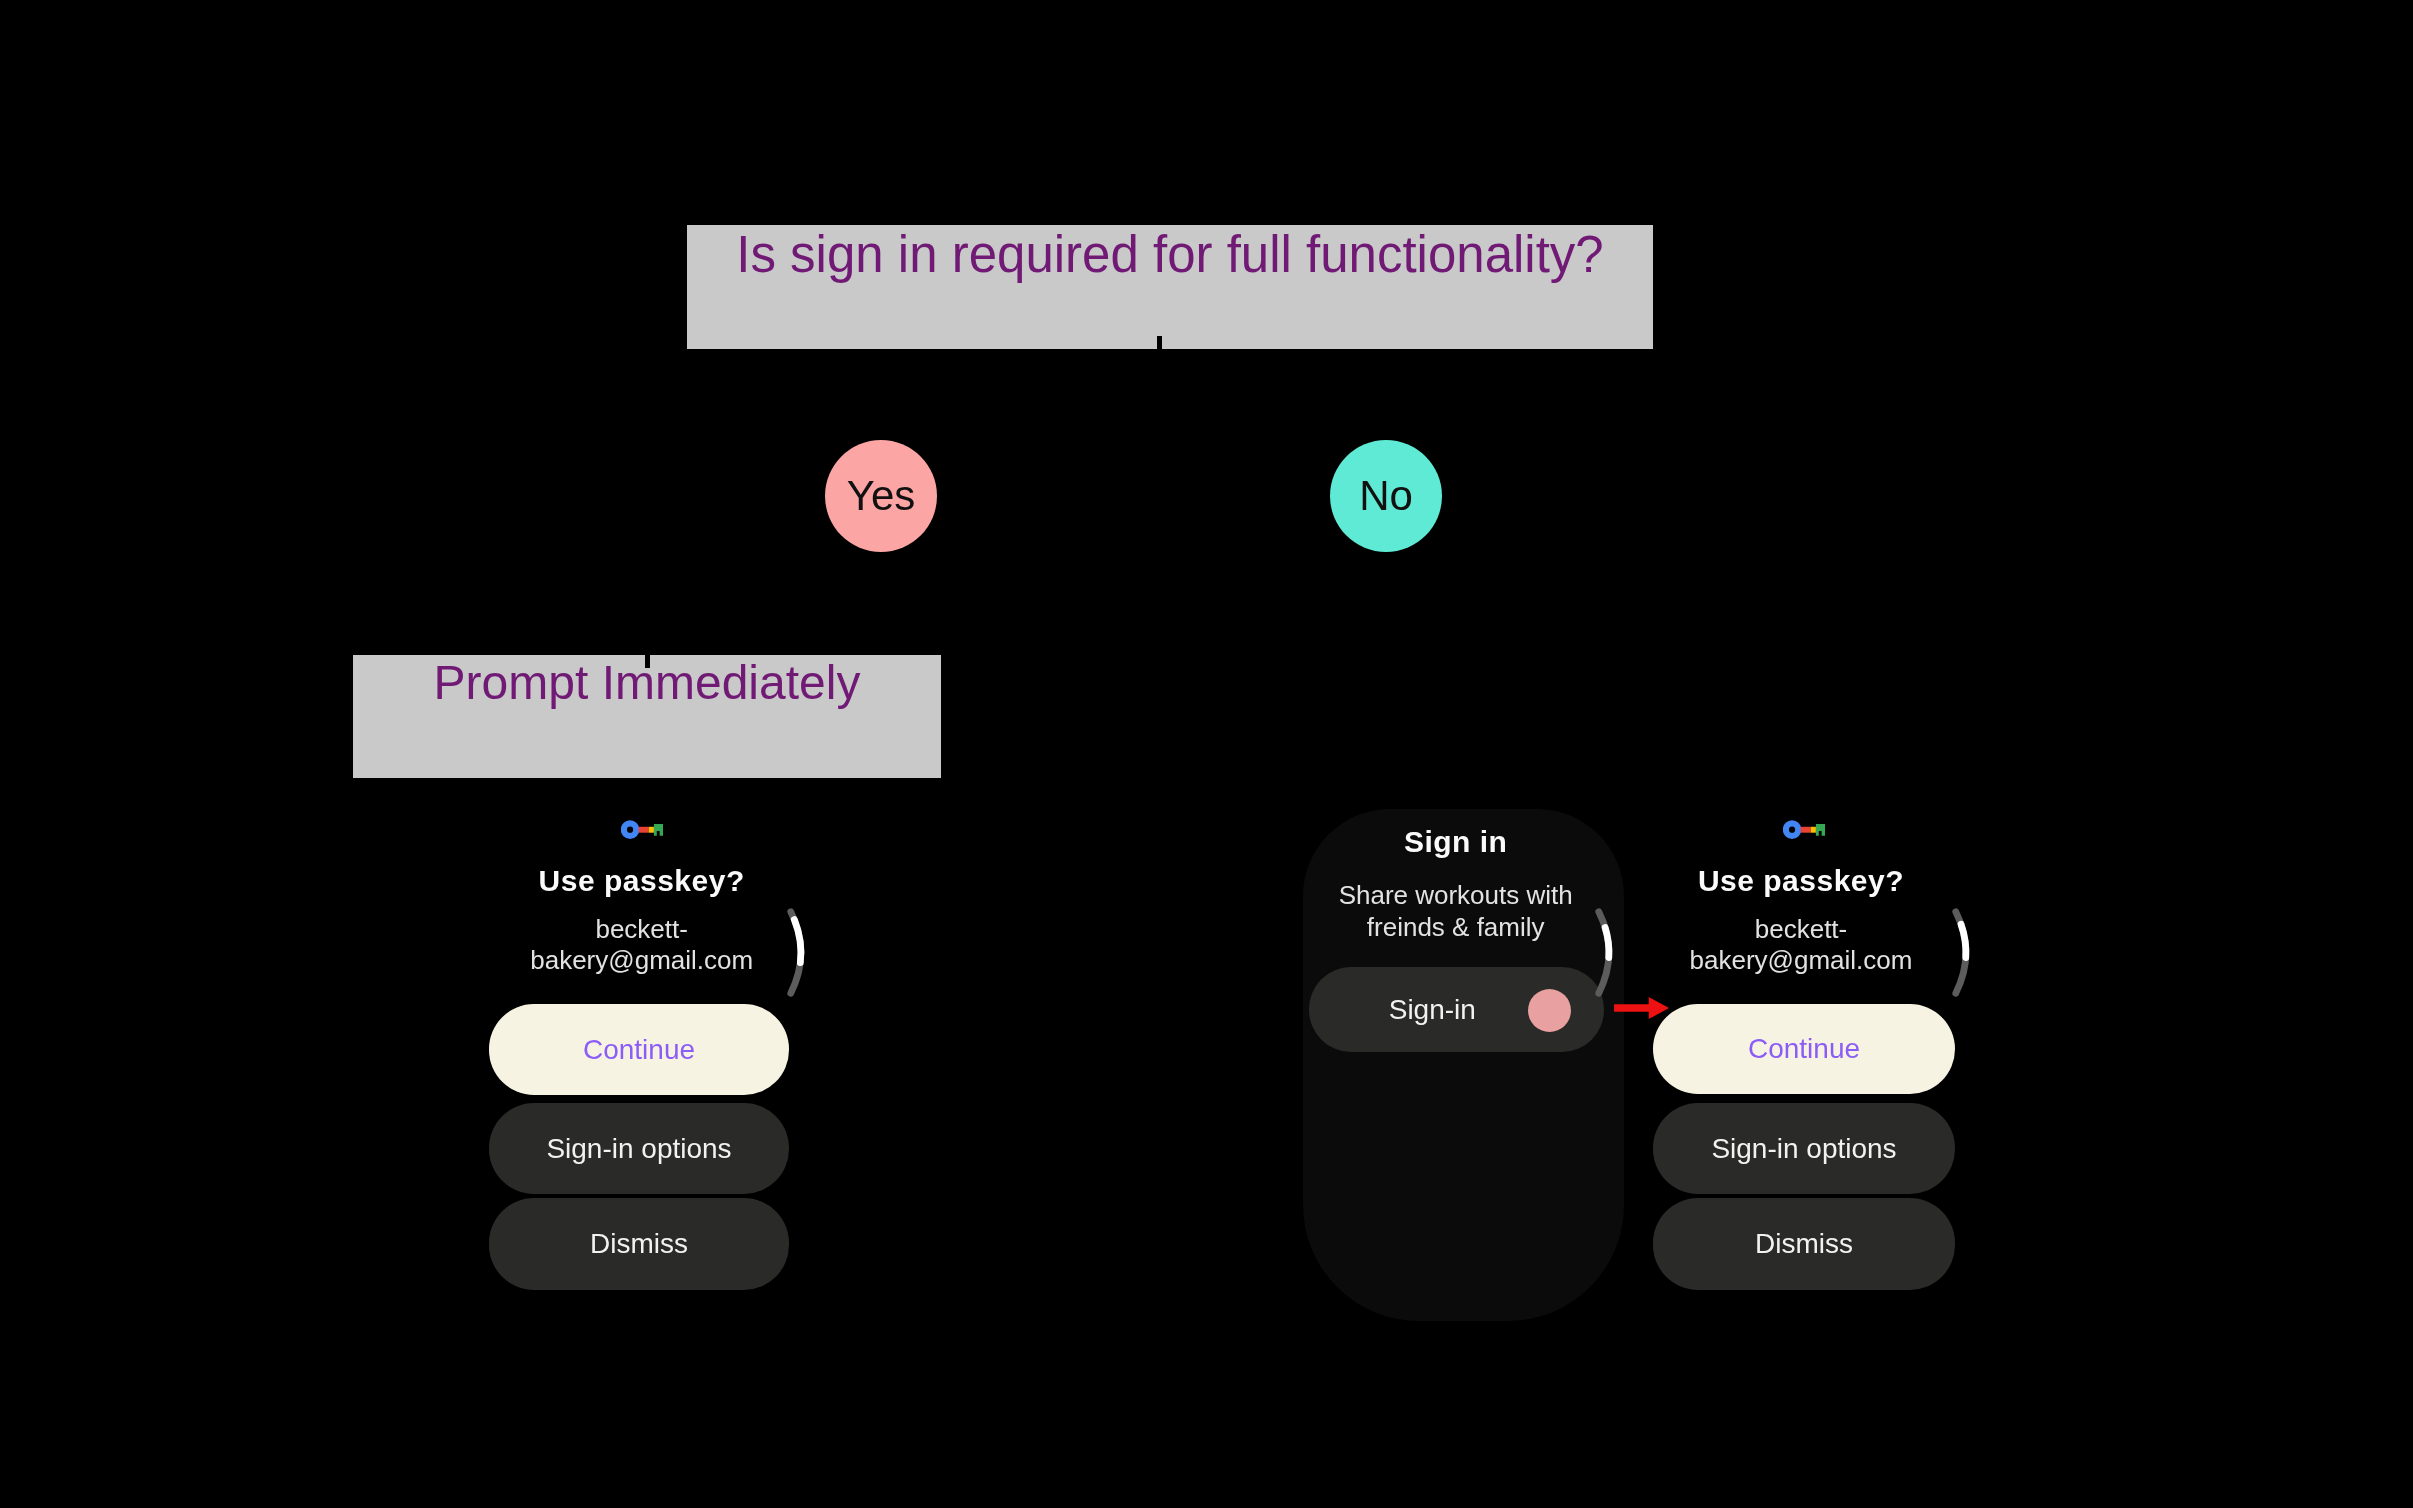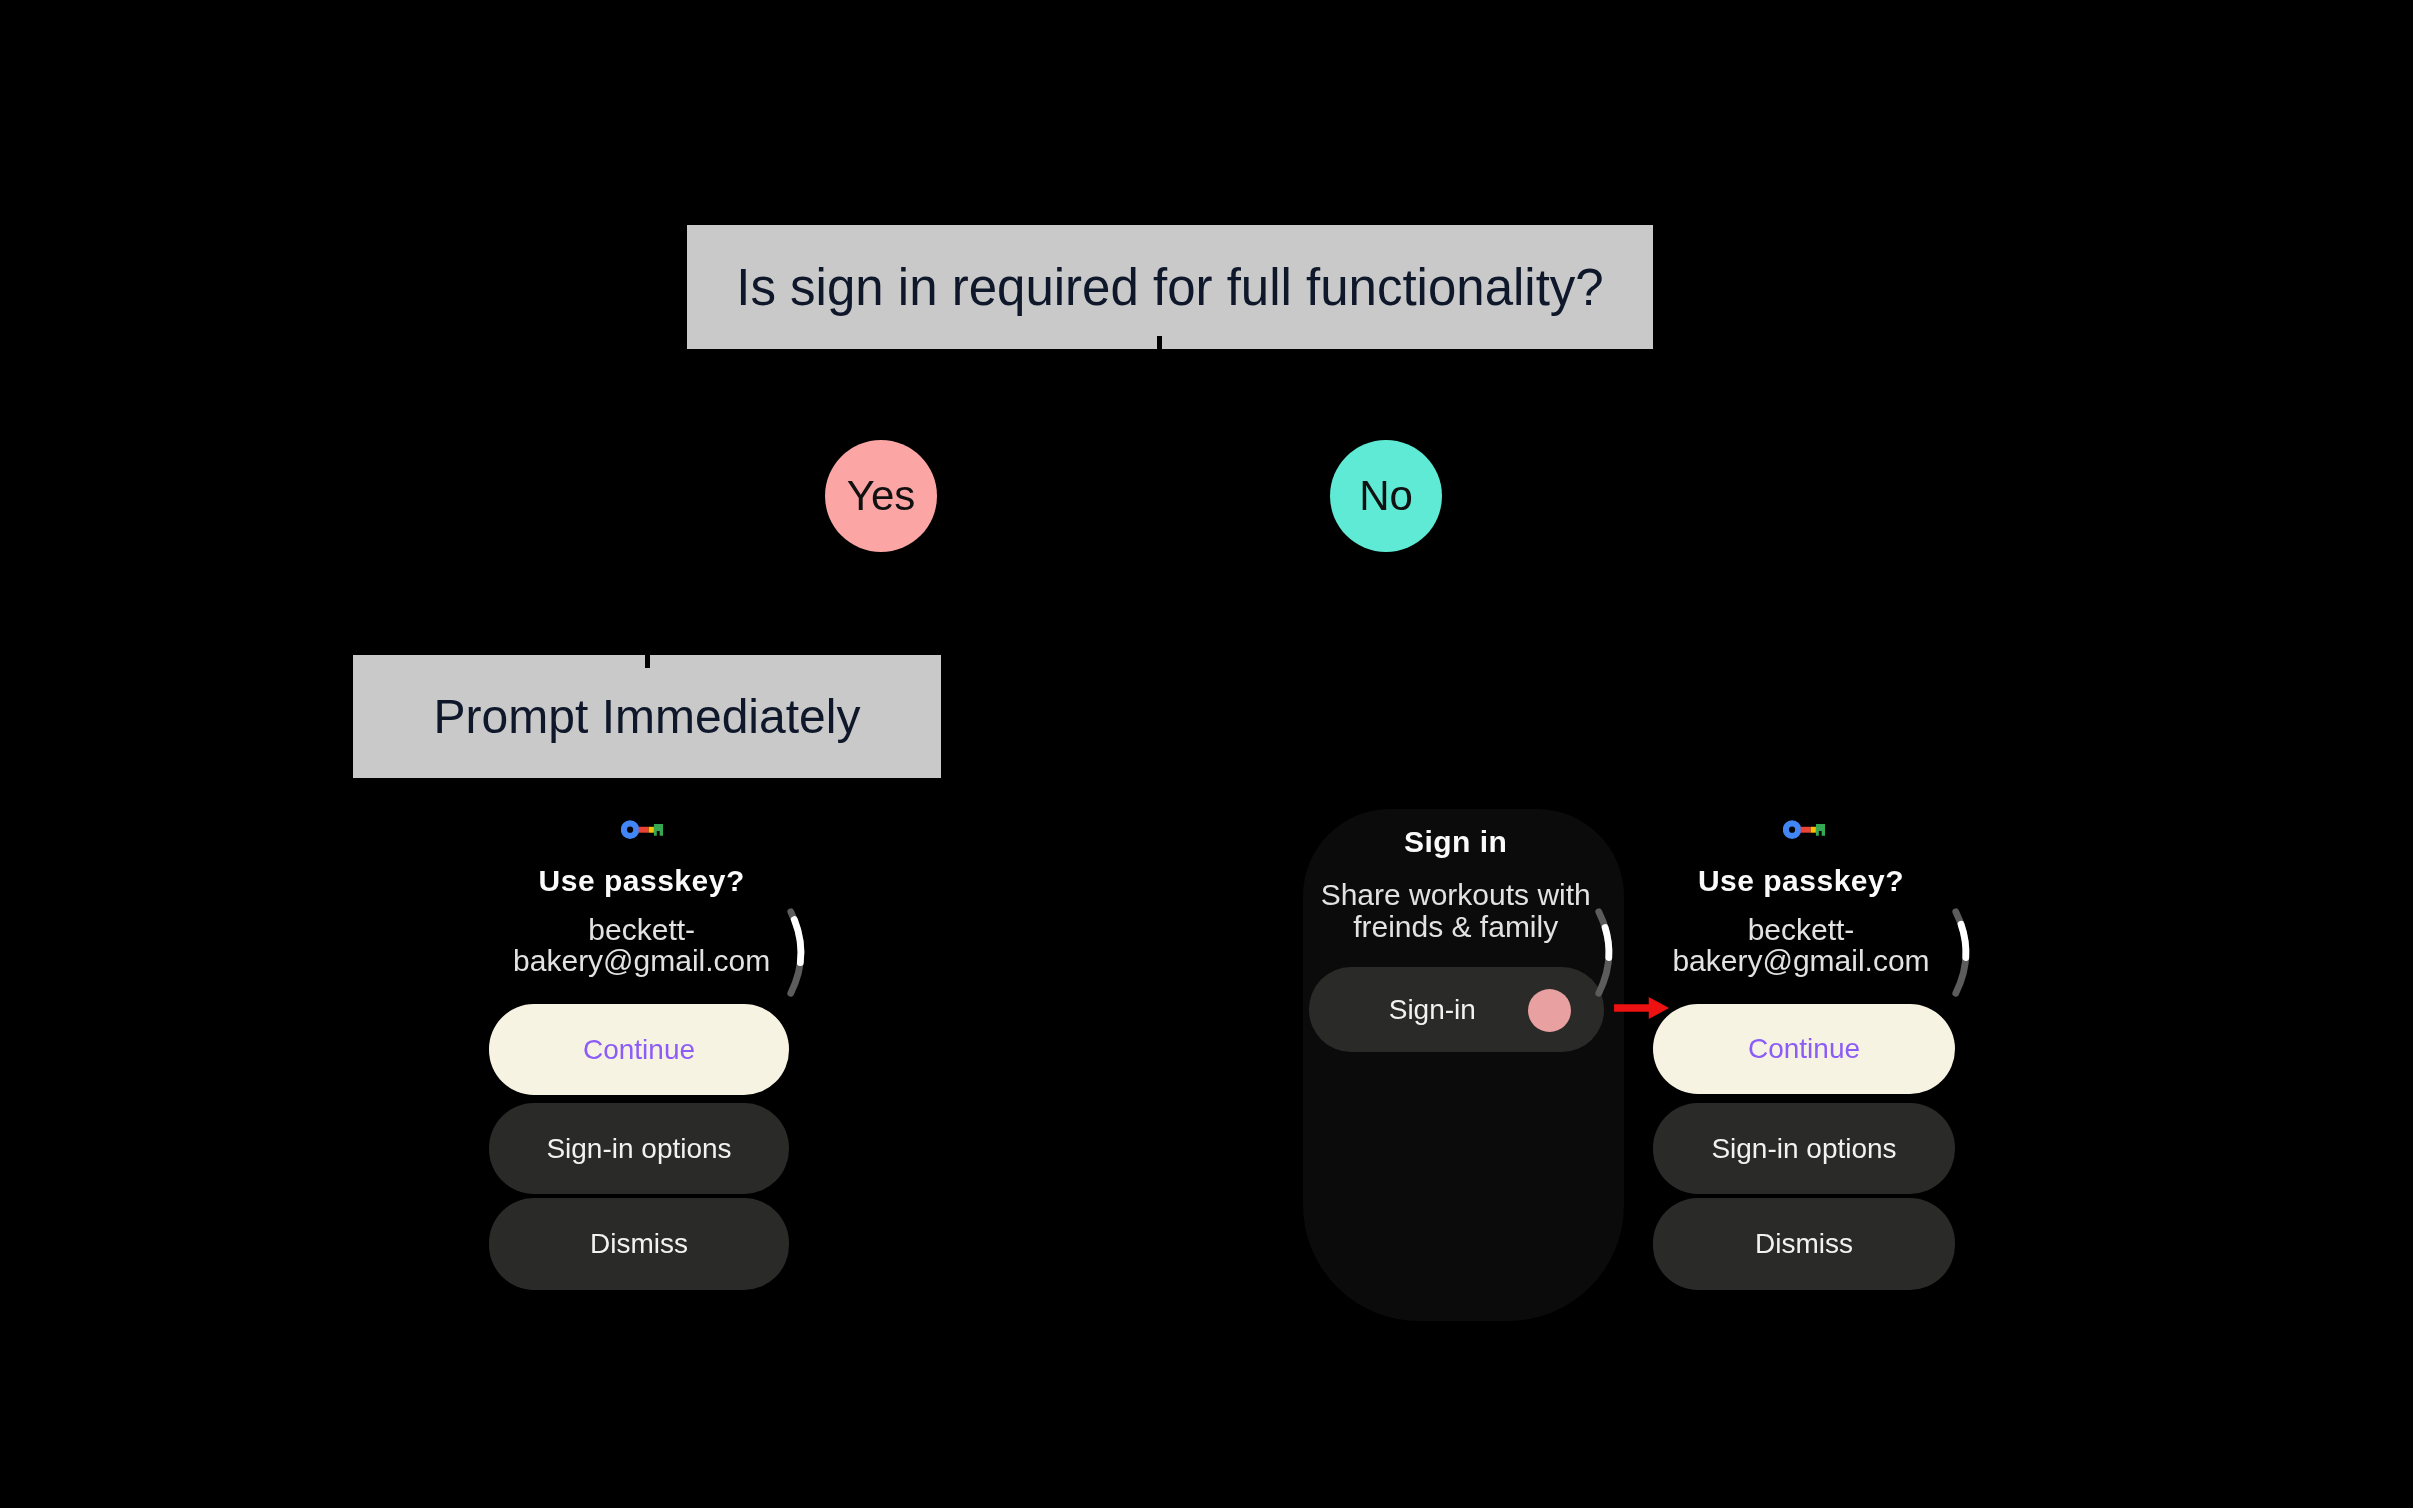--- a/index.html
+++ b/index.html
@@ -12,23 +12,22 @@
     width: 2414px;
     height: 1508px;
     background: #000000;
     overflow: hidden;
     font-family: "Liberation Sans", "DejaVu Sans", sans-serif;
   }
   
   .flow-box {
     position: absolute;
     background: #c9c9c9;
-    color: #0f172a;
+    color: #701a75;
     display: flex;
-    align-items: center;
     justify-content: center;
     text-align: center;
   }
   .question-box   { left: 687px;  top: 225px; width: 966px; height: 124px; font-size: 51px; }
   .yes-branch-box { left: 353px;  top: 655px; width: 588px;  height: 123px; font-size: 48px; }
   .no-branch-box  { left: 1330px; top: 655px; width: 581px;  height: 123px; font-size: 48px; }
   .connector-tick {
     position: absolute;
     width: 4.8px;
     height: 12.6px;
@@ -62,21 +61,21 @@
     position: absolute;
     text-align: center;
     font-size: 30px;
     font-weight: 700;
     color: #fafafa;
     letter-spacing: 0.5px;
   }
   .watch-sub {
     position: absolute;
     text-align: center;
-    font-size: 30px;
+    font-size: 26px;
     font-weight: 400;
     color: #e2e2e2;
     line-height: 31px;
   }
   .pill {
     position: absolute;
     border-radius: 45px;
     display: flex;
     flex-direction: column;
     align-items: center;

